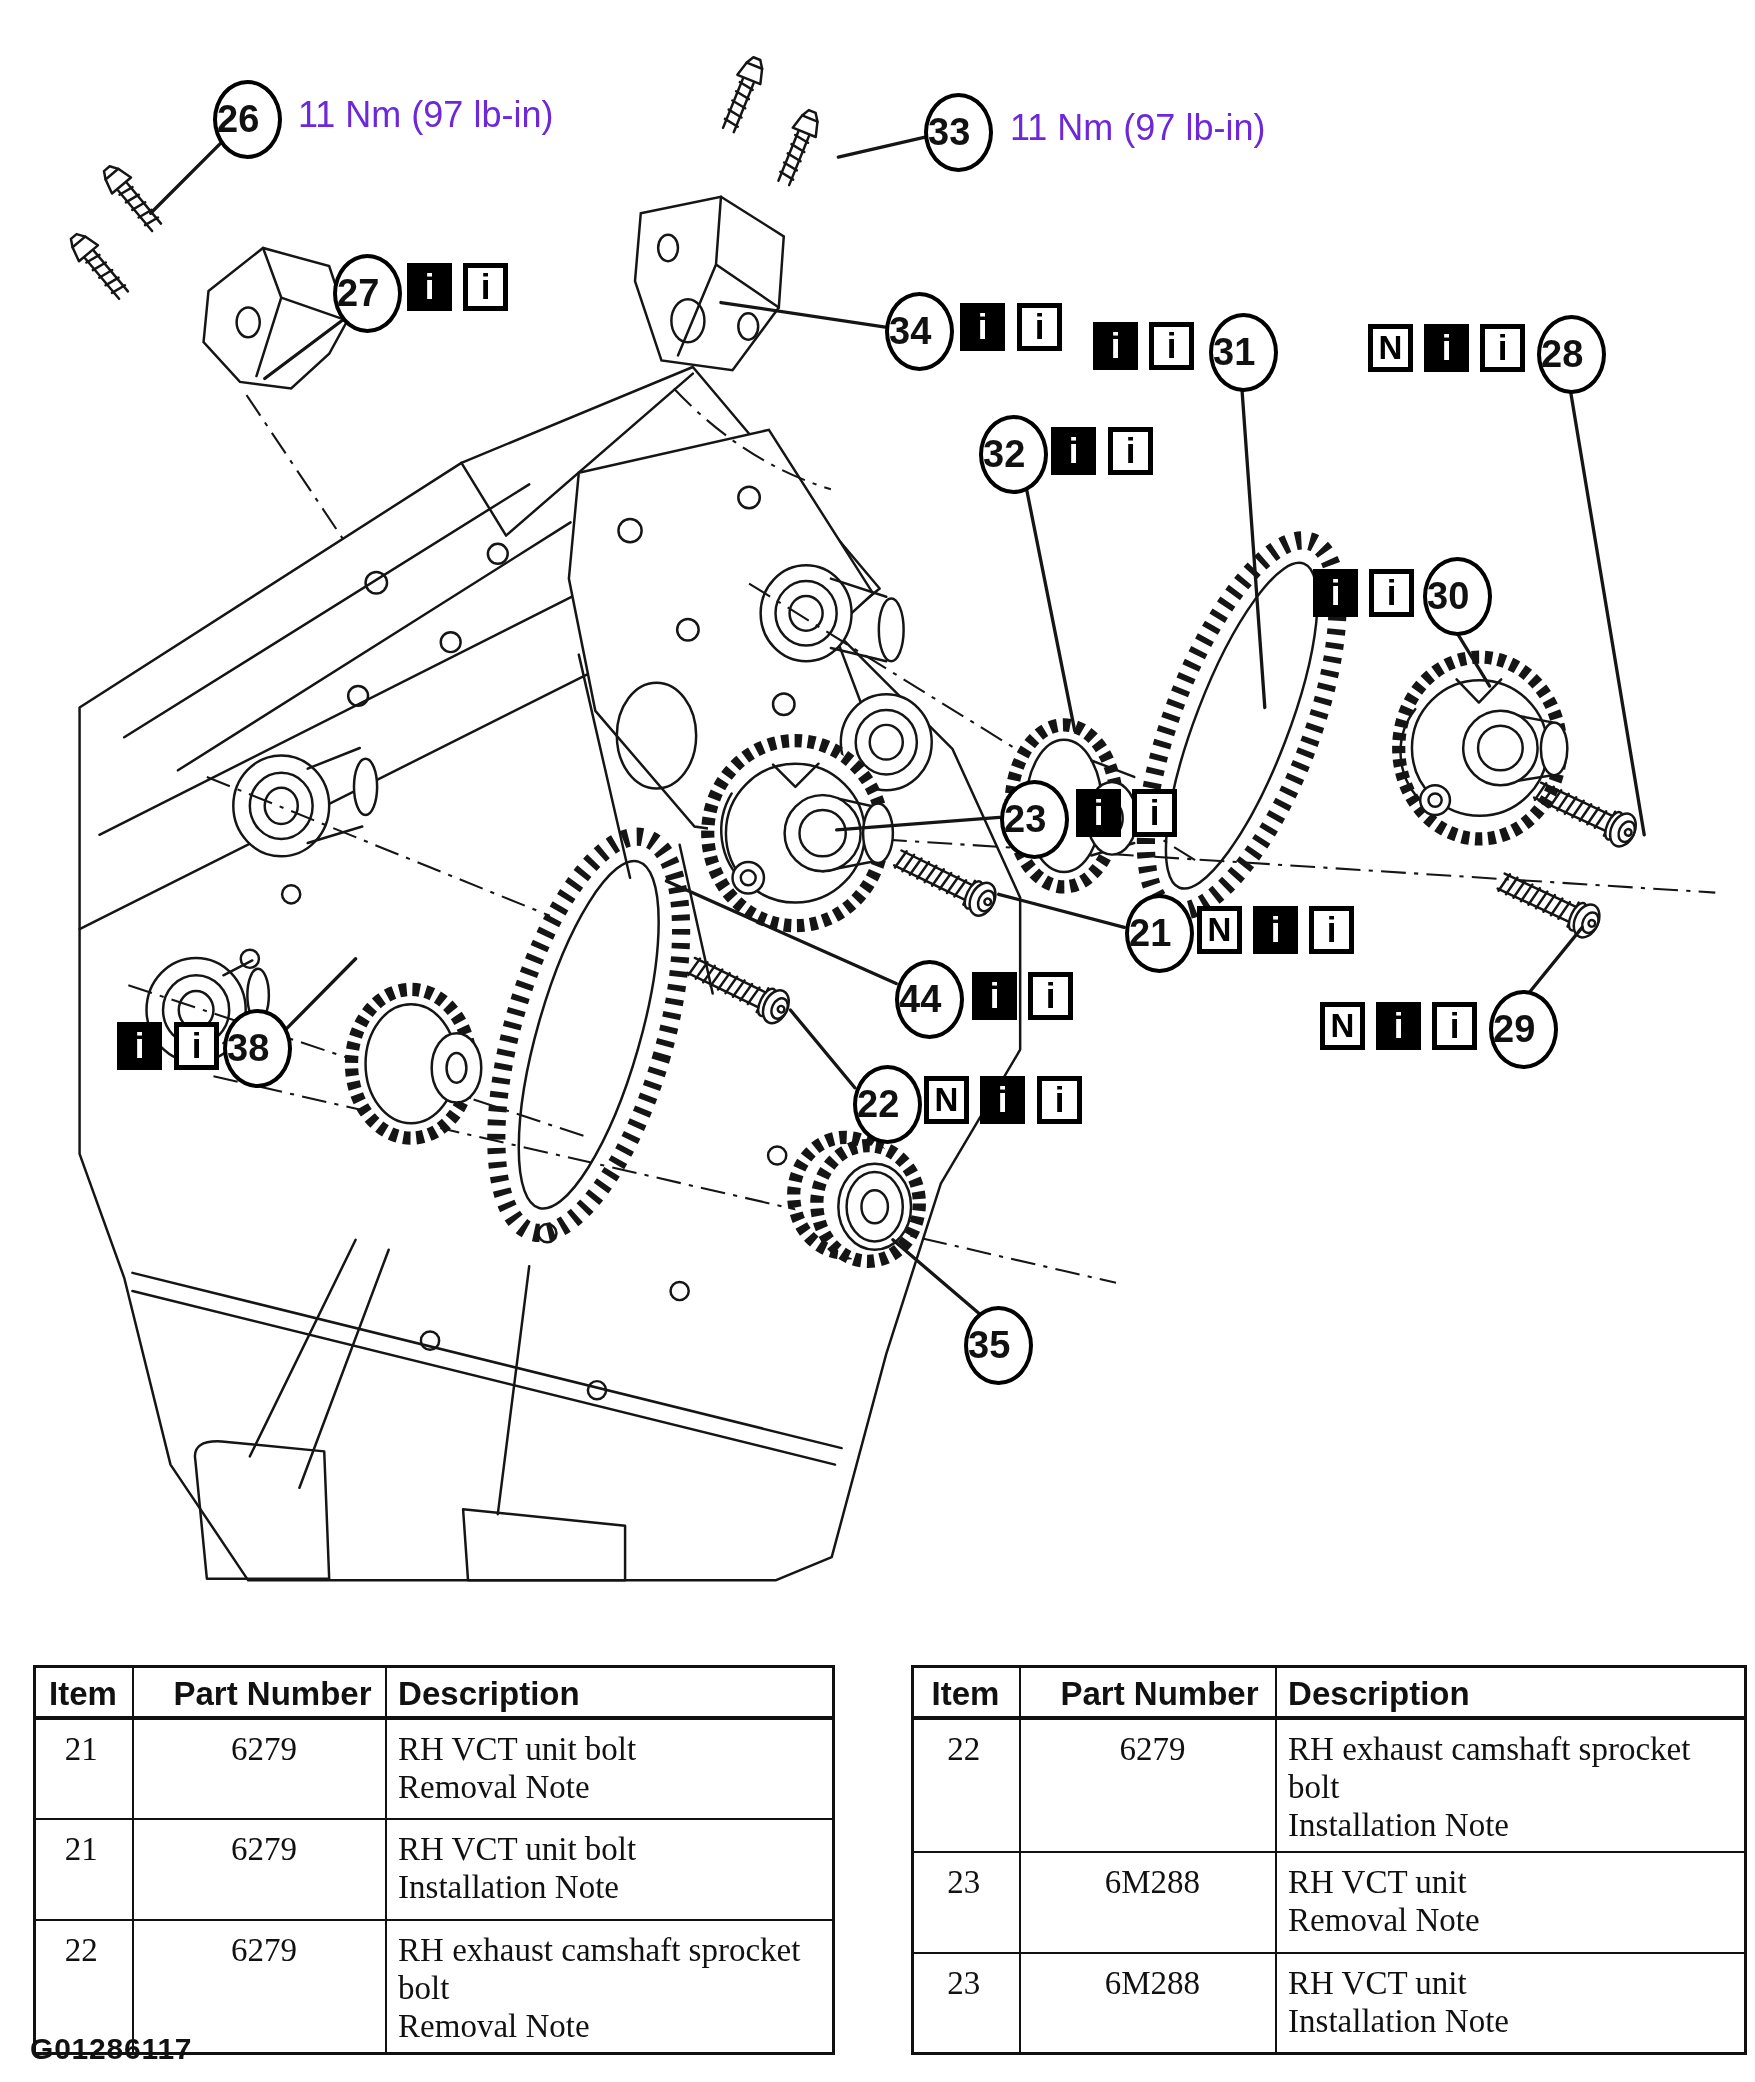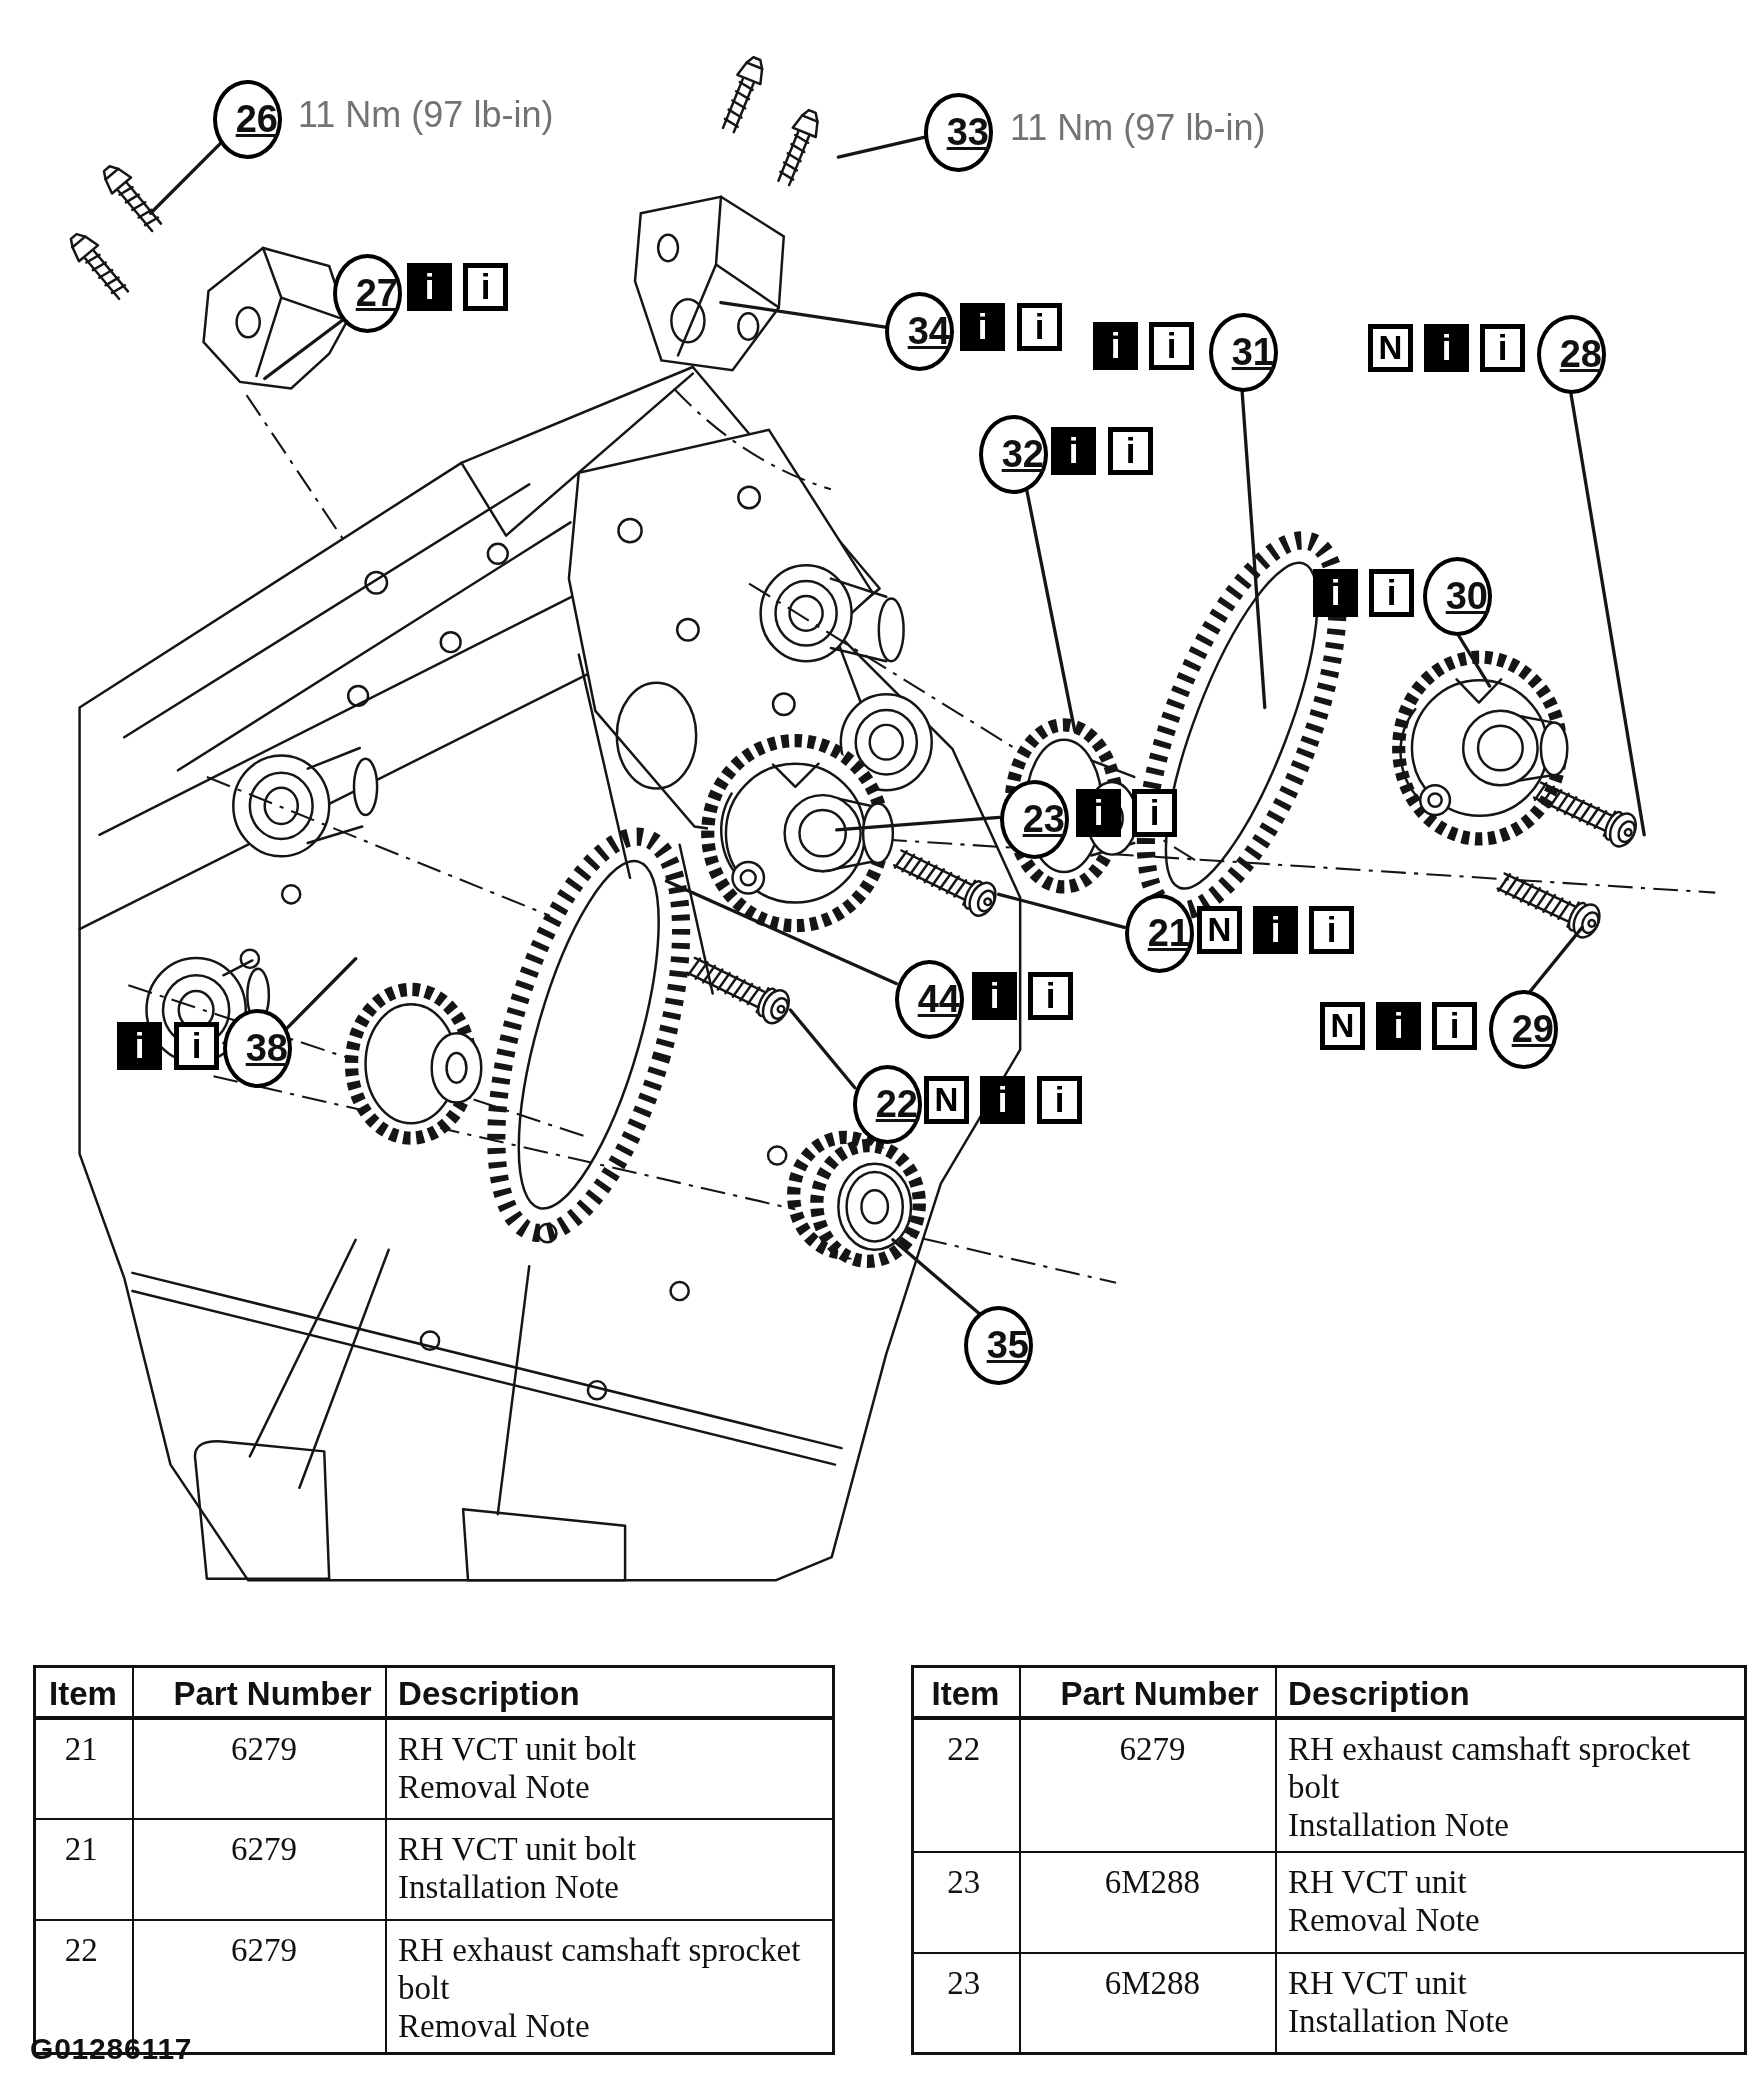--- a/index.html
+++ b/index.html
@@ -7,23 +7,23 @@
         font-family:"Liberation Sans",sans-serif;color:#111;}
   svg{position:absolute;left:0;top:0;}
   .ln{fill:none;stroke:#151515;stroke-width:3;stroke-linecap:round;stroke-linejoin:round;}
   .wfill{fill:#ffffff;stroke:#151515;stroke-width:3;}
   .teeth{fill:#ffffff;stroke:#151515;stroke-width:16;stroke-dasharray:9 7;}
   .chain{fill:none;stroke:#151515;stroke-width:22;stroke-dasharray:7 10;}
   .dash{fill:none;stroke:#151515;stroke-width:2.5;stroke-dasharray:30 10 5 10;}
   .leader{fill:none;stroke:#151515;stroke-width:4;stroke-linecap:round;}
 
   .callout{position:absolute;width:61px;height:71px;border:4.1px solid #000;border-radius:50%;
-           background:#fff;display:flex;align-items:center;justify-content:flex-end;
-           font:bold 38px "Liberation Sans",sans-serif;z-index:5;text-decoration:underline;}
-  .torque{position:absolute;font:36px "Liberation Sans",sans-serif;color:#737373;z-index:5;white-space:nowrap;}
+           background:#fff;display:flex;align-items:center;justify-content:flex-start;
+           font:bold 38px "Liberation Sans",sans-serif;z-index:5;}
+  .torque{position:absolute;font:36px "Liberation Sans",sans-serif;color:#6d28d9;z-index:5;white-space:nowrap;}
   .ibox{position:absolute;width:45px;height:48px;box-sizing:border-box;display:flex;align-items:center;
         justify-content:center;font:bold 35px "Liberation Sans",sans-serif;z-index:5;}
   .ibox.filled{background:#000;color:#fff;}
   .ibox.outline{background:#fff;color:#000;border:5.8px solid #000;}
   .ibox.nbox{background:#fff;color:#000;border:5.8px solid #000;font-size:33px;}
 
   table.parts{position:absolute;border-collapse:collapse;table-layout:fixed;background:#fff;z-index:6;}
   table.parts th,table.parts td{border:2.5px solid #111;vertical-align:top;box-sizing:border-box;}
   table.parts{border:3.3px solid #111;margin-top:20px;}
   table.parts th{height:51px;font:bold 33px "Liberation Sans",sans-serif;text-align:left;

